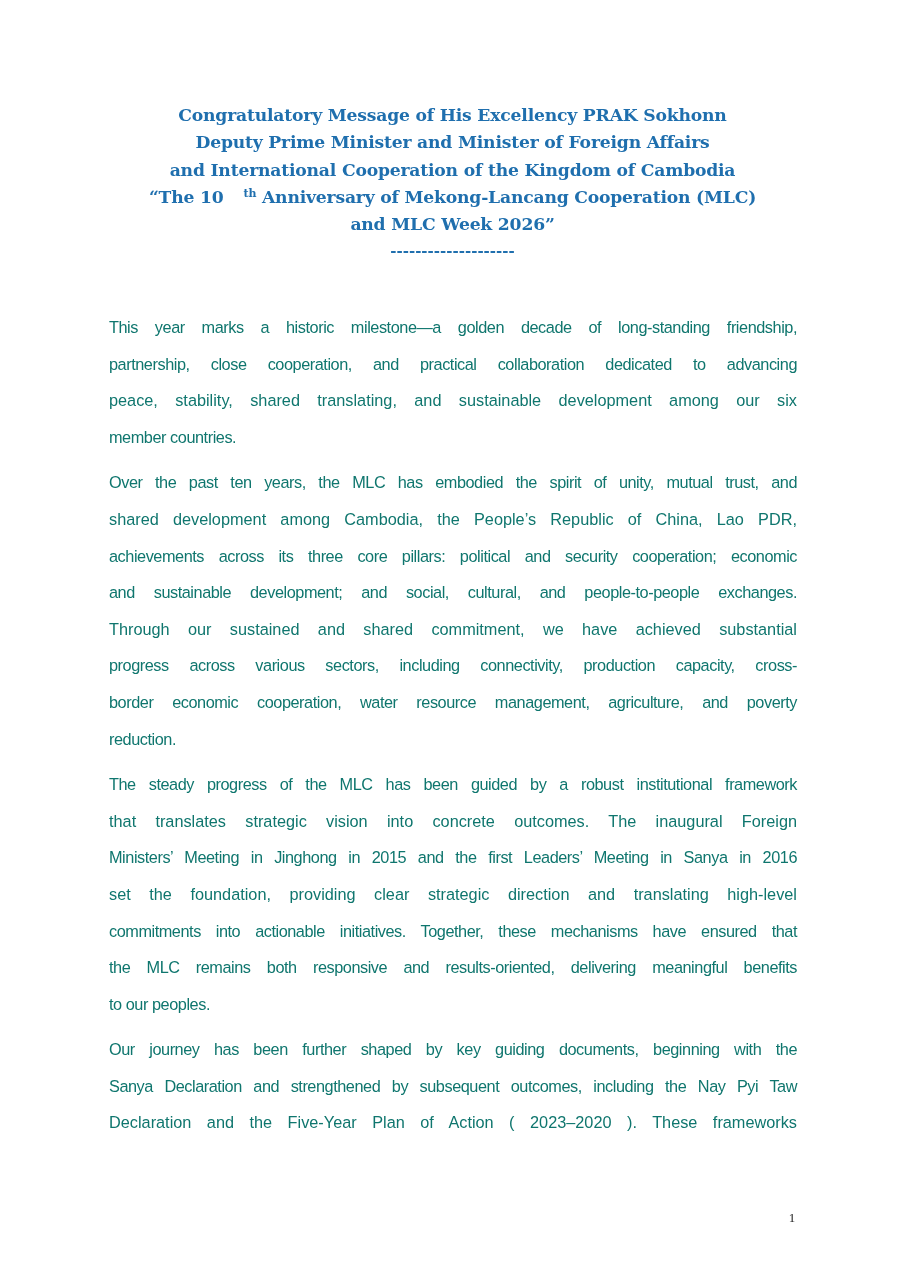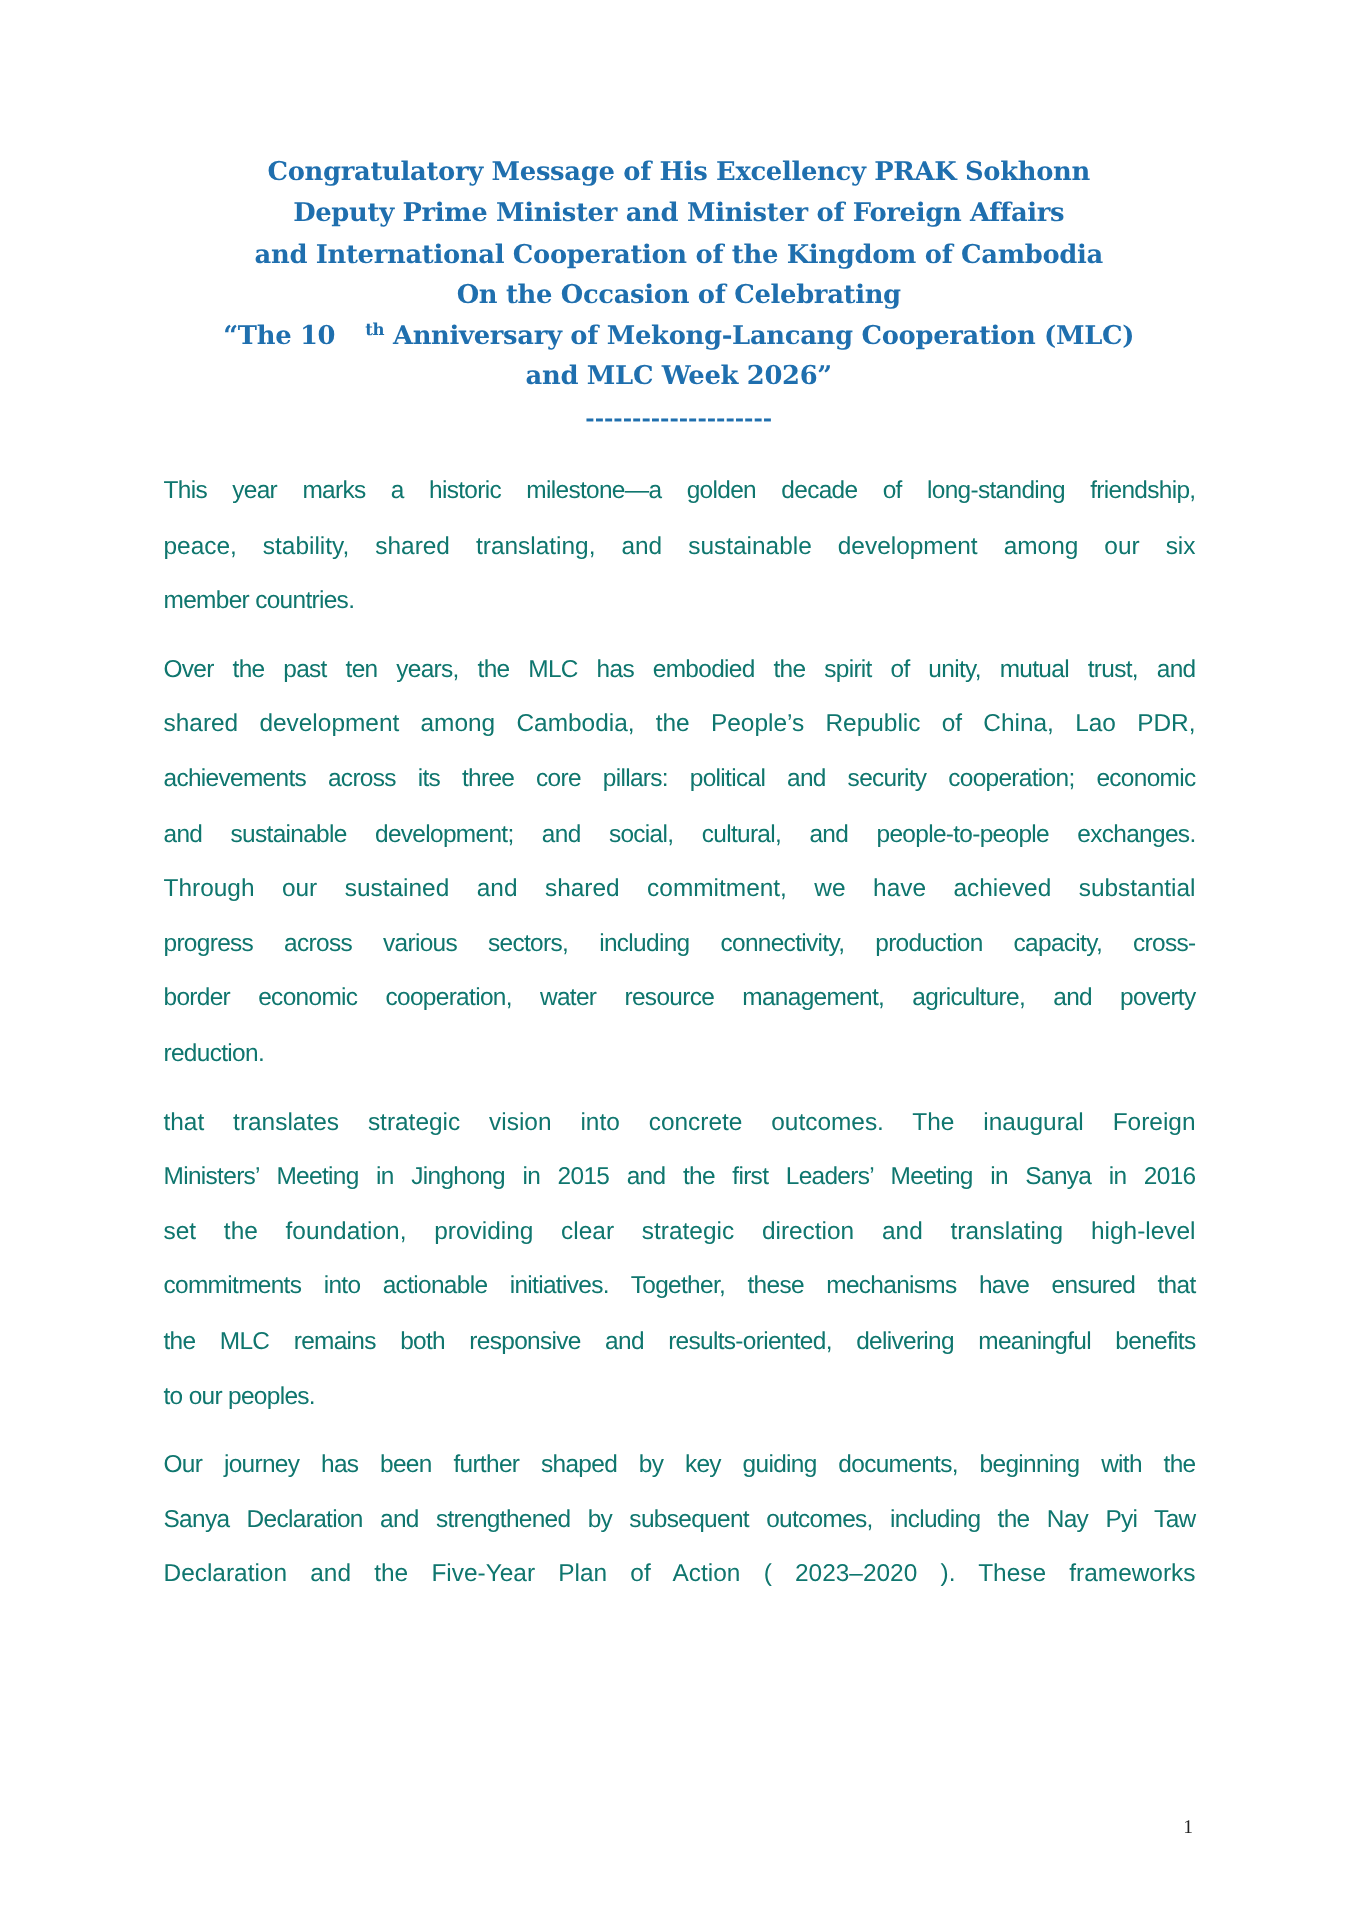--- a/index.html
+++ b/index.html
@@ -32,43 +32,44 @@
 </style>
 </head>
 <body>
 
 <div class="page">
 
   <div class="title-block">
     <span class="line">Congratulatory Message of His Excellency PRAK Sokhonn</span>
     <span class="line">Deputy Prime Minister and Minister of Foreign Affairs</span>
     <span class="line">and International Cooperation of the Kingdom of Cambodia</span>
-    <span class="line">On the Occasion of Celebrating</span>
     <span class="line"><span>“The 10</span><sup>th</sup><span> Anniversary of Mekong-Lancang Cooperation (MLC)</span></span>
     <span class="line">and MLC Week 2026”</span>
     <span class="line sep">--------------------</span>
   </div>
 
   <div class="body-text">
     <div class="para">
       <span class="ln cond">This year marks a historic milestone—a golden decade of long-standing friendship,</span>
+      <span class="ln cond">partnership, close cooperation, and practical collaboration dedicated to advancing</span>
       <span class="ln">peace, stability, shared translating, and sustainable development among our six</span>
       <span class="ln last cond">member countries.</span>
     </div>
     <div class="para">
       <span class="ln cond">Over the past ten years, the MLC has embodied the spirit of unity, mutual trust, and</span>
       <span class="ln">shared development among Cambodia, the People’s Republic of China, Lao PDR,</span>
       <span class="ln cond">achievements across its three core pillars: political and security cooperation; economic</span>
       <span class="ln cond">and sustainable development; and social, cultural, and people-to-people exchanges.</span>
       <span class="ln">Through our sustained and shared commitment, we have achieved substantial</span>
       <span class="ln cond">progress across various sectors, including connectivity, production capacity, cross-</span>
       <span class="ln cond">border economic cooperation, water resource management, agriculture, and poverty</span>
       <span class="ln last cond">reduction.</span>
     </div>
     <div class="para">
+      <span class="ln cond">The steady progress of the MLC has been guided by a robust institutional framework</span>
       <span class="ln">that translates strategic vision into concrete outcomes. The inaugural Foreign</span>
       <span class="ln cond">Ministers’ Meeting in Jinghong in 2015 and the first Leaders’ Meeting in Sanya in 2016</span>
       <span class="ln">set the foundation, providing clear strategic direction and translating high-level</span>
       <span class="ln cond">commitments  into actionable initiatives. Together, these mechanisms have ensured that</span>
       <span class="ln cond">the MLC remains both responsive and results-oriented, delivering meaningful benefits</span>
       <span class="ln last cond">to our peoples.</span>
     </div>
     <div class="para">
       <span class="ln cond">Our journey has been further shaped by key guiding documents, beginning with the</span>
       <span class="ln cond">Sanya Declaration and strengthened by subsequent outcomes, including the Nay Pyi Taw</span>

